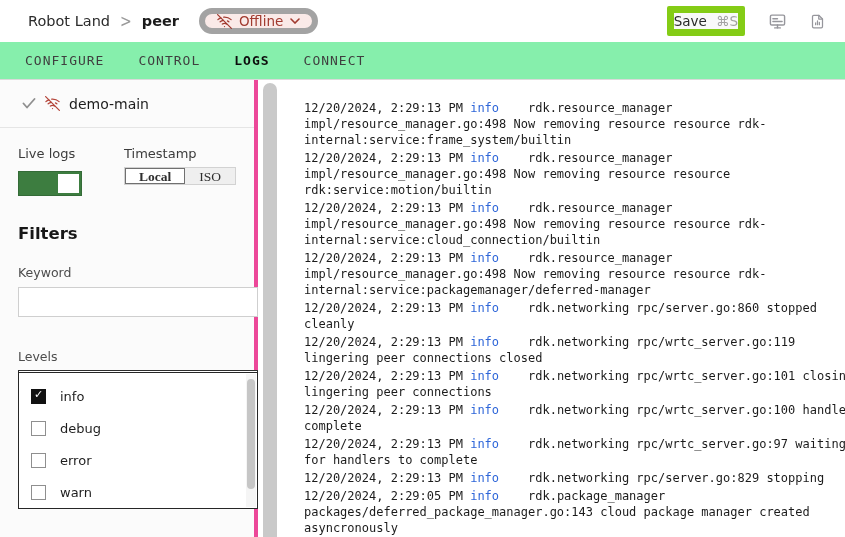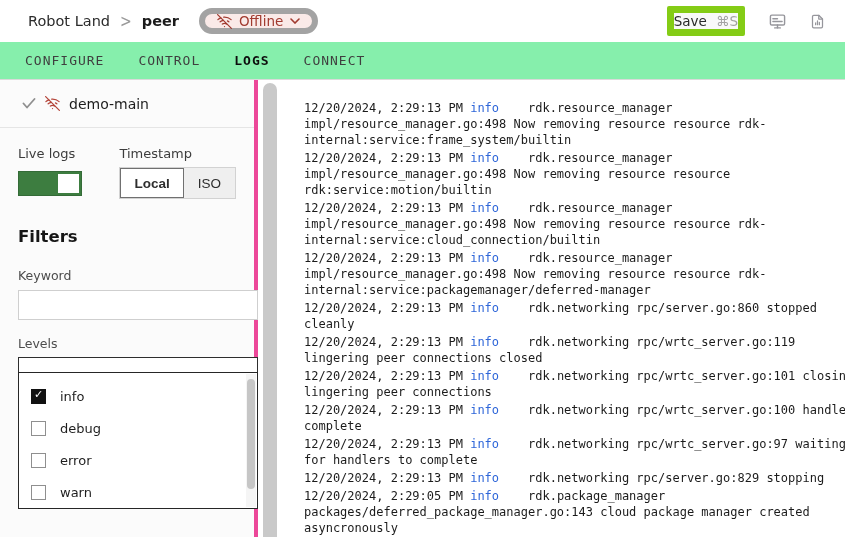--- a/index.html
+++ b/index.html
@@ -36,26 +36,26 @@
   .part-row { height:48px; border-bottom:1px solid #e5e5e5; display:flex; align-items:center;
     padding-left:22px; gap:9px; cursor:pointer; }
   .part-label { font-size:14px; font-weight:500; color:#1c1c1c; }
   .controls-row { margin:18px 18px 0; display:flex; }
   .ctl-col1 { width:120px; }
   .lbl { font-size:13px; color:#3c3c3c; }
   .toggle { margin-top:10px; position:relative; width:64px; height:25px; background:#3d7d40;
     border:1px solid #346b37; cursor:pointer; }
   .toggle-knob { position:absolute; right:2px; top:2px; width:21px; height:19px; background:#fff; }
   .segmented { margin-top:6px; display:inline-flex; border:1px solid #d2d2d2; background:#efefef; }
-  .seg { height:30px; padding:0 13px; background:transparent; border:1px solid transparent;
-    font-family:Liberation Sans, sans-serif; font-size:13.5px; color:#2e2e2e; cursor:pointer; }
+  .seg { height:16px; padding:0 13px; background:transparent; border:1px solid transparent;
+    font-family:Liberation Serif, serif; font-size:13.5px; color:#2e2e2e; cursor:pointer; }
   .seg.selected { background:#fff; border-color:#707070; font-weight:700; }
   .filters-title { margin:28px 18px 0; font-size:16.5px; font-weight:600; color:#161616; }
   .field-lbl { margin:22px 18px 0; font-size:12.5px; color:#4c4c4c; }
-  .field-lbl.levels { margin-top:16px; }
+  .field-lbl.levels { margin-top:32px; }
   .keyword-input { display:block; margin:7px 0 0 18px; width:240px; height:30px;
     border:1px solid #cfcfcf; background:#fff; padding:0 8px; font-family:inherit; font-size:13px; }
   .levels-select { position:relative; margin:6px 0 0 18px; width:240px; height:31px;
     border:1px solid #2e2e2e; background:#fff; cursor:pointer; }
   .levels-select .chev { position:absolute; right:10px; top:11px; }
   .levels-dropdown { position:absolute; left:18px; top:292px; width:240px; height:137px;
     background:#fff; border:1px solid #262626; overflow:hidden; z-index:5; }
   .dd-list { padding-top:7px; }
   .dd-row { height:32px; display:flex; align-items:center; padding-left:12px; gap:14px; cursor:pointer; }
   .checkbox { width:15px; height:15px; border:1.5px solid #8f8f8f; background:#fff; position:relative; flex:none; }

